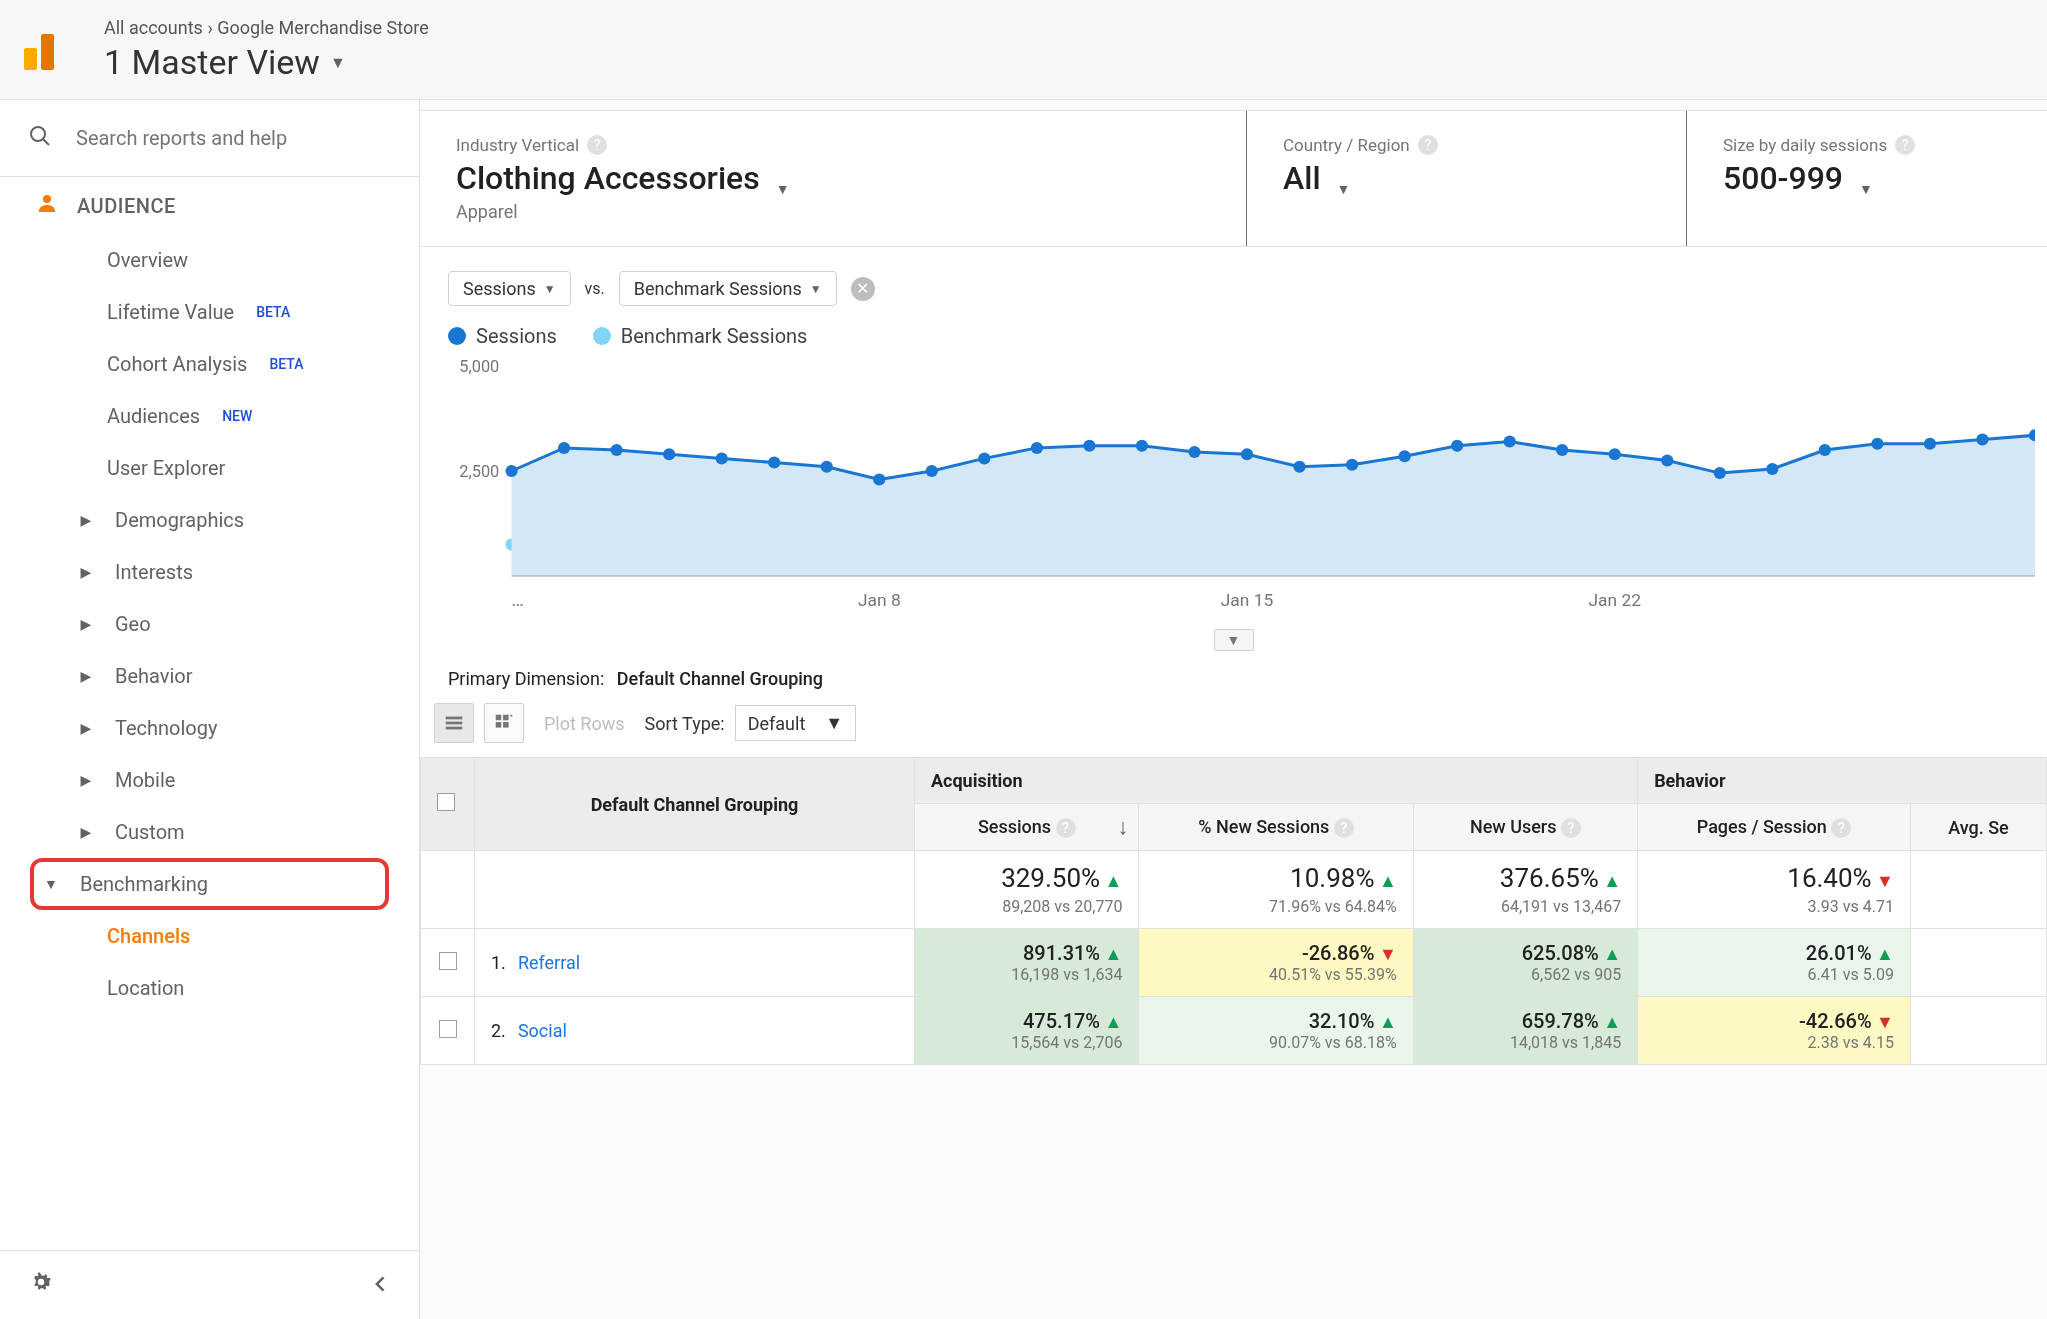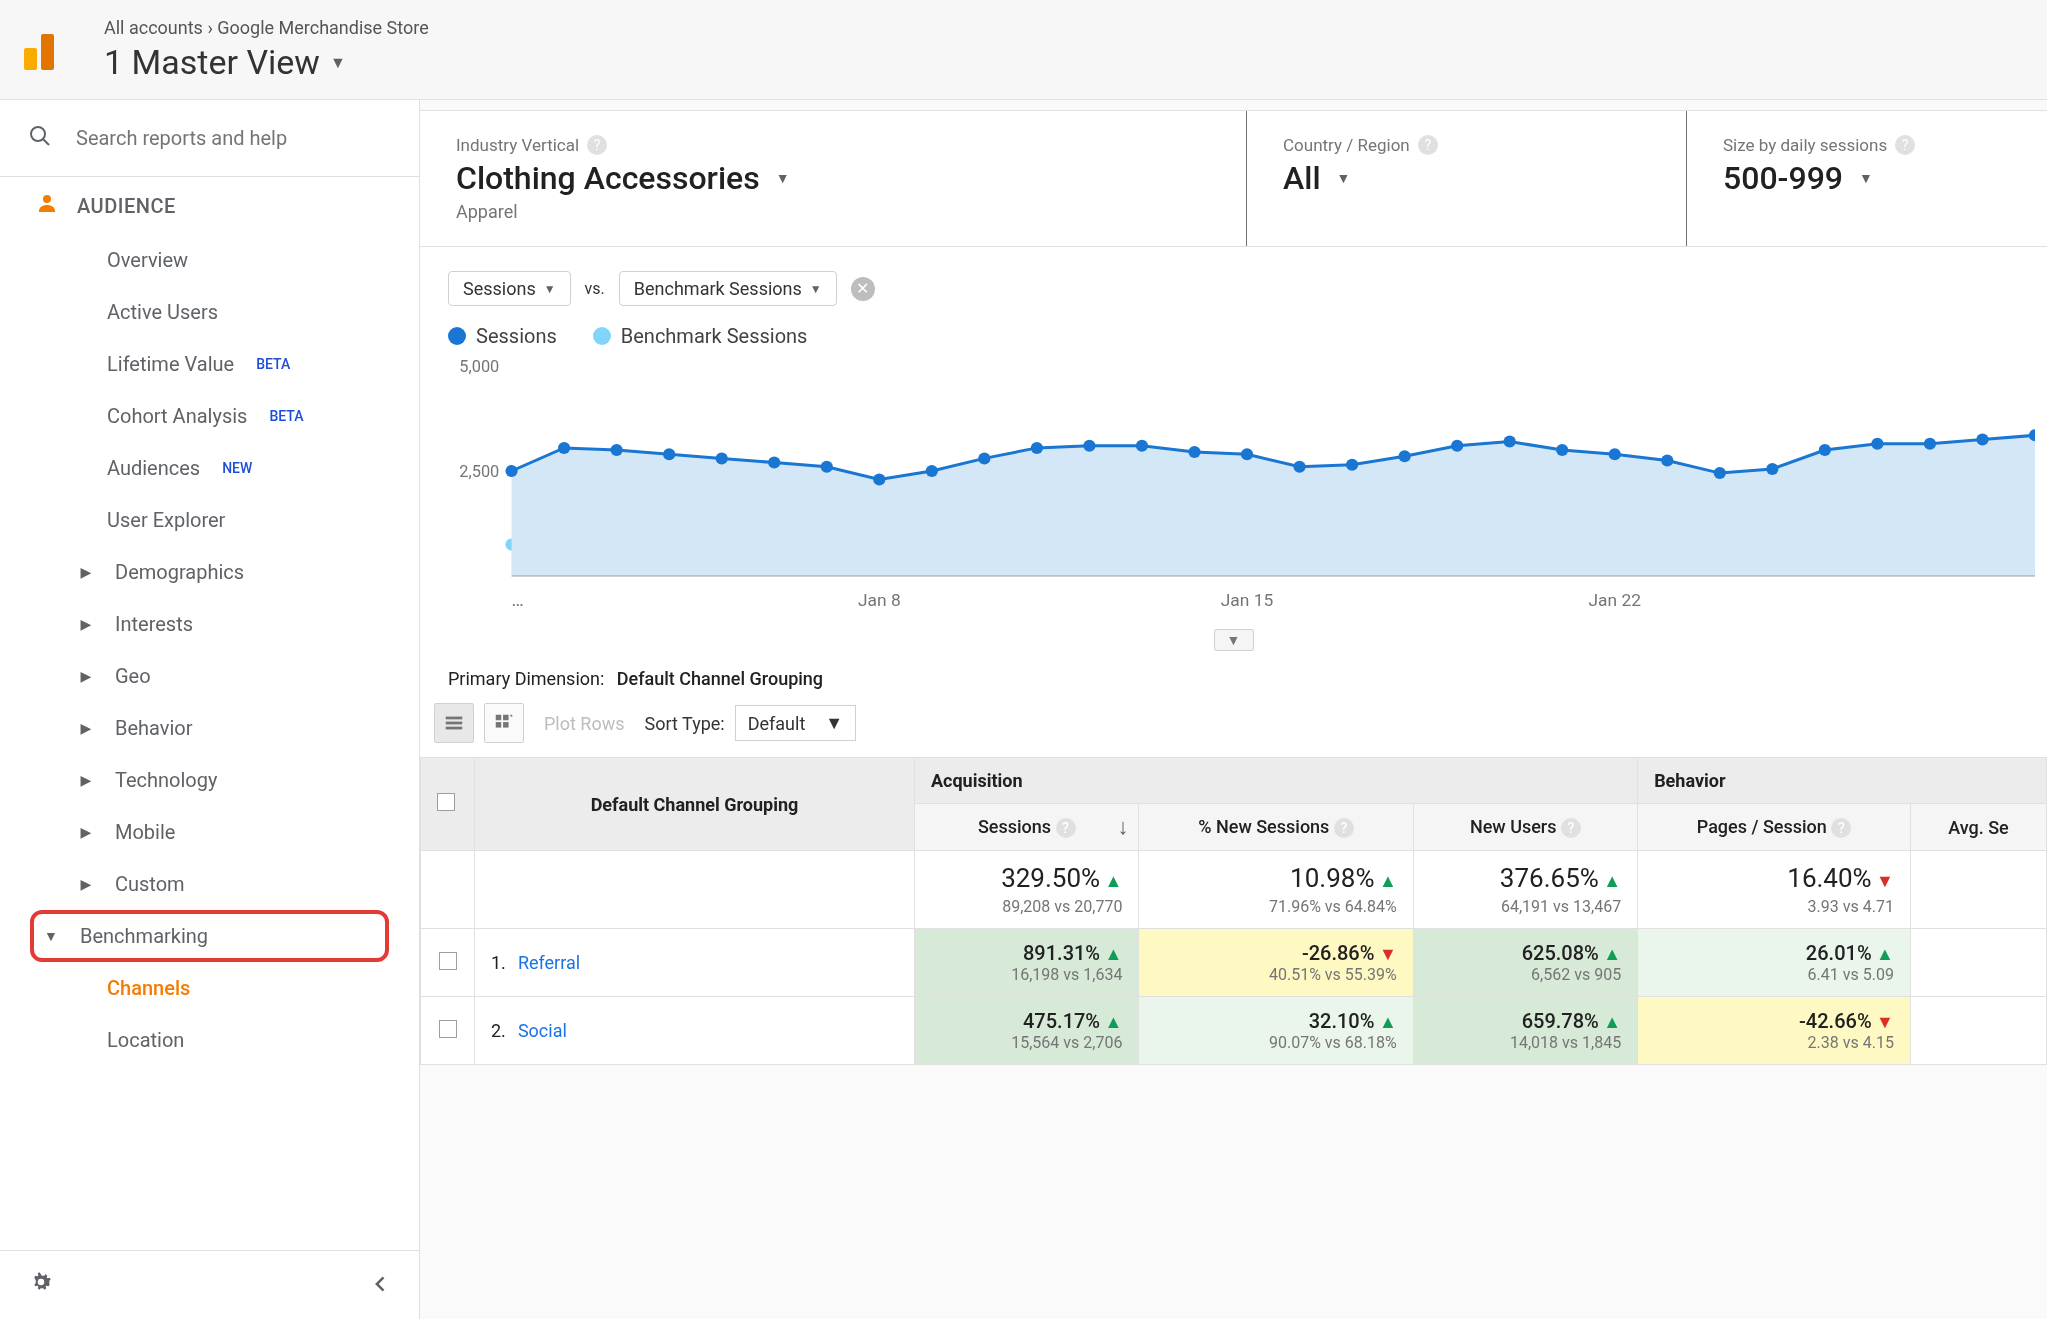--- a/index.html
+++ b/index.html
@@ -38,21 +38,21 @@
 
 
 .content { flex:1; overflow:hidden; background:#fafafa; }
 .content-inner { background:#fff; border-top:1px solid #e0e0e0; margin-top:10px; }
 
 .filter-row { display:flex; border-bottom:1px solid #e0e0e0; }
 .filter-cell { flex:1; padding: 24px 36px; border-right:1px solid #737373; position:relative; }
 .filter-cell:last-child { border-right:none; flex: 0 0 360px; }
 .filter-cell:nth-child(2){ flex: 0 0 440px; }
 .filter-label { font-size:17px; color:#757575; display:flex; align-items:center; gap:8px; }
-.filter-value { font-size:32px; font-weight:500; color:#212121; margin-top:4px; display:flex; align-items:center; gap:16px; }
+.filter-value { font-size:32px; font-weight:500; color:#212121; margin-top:4px; display:flex; align-items:flex-end; gap:16px; }
 .filter-sub { font-size:18px; color:#757575; margin-top:4px; }
 .filter-cell .tri { font-size:14px; color:#5f6368; }
 .help-circle { width:20px; height:20px; border-radius:50%; background:#e0e0e0; color:#fff; font-size:14px; display:inline-flex; align-items:center; justify-content:center; }
 
 .chart-controls { padding: 24px 28px 10px 28px; display:flex; align-items:center; gap:14px; }
 .pill { border:1px solid #d0d0d0; border-radius:4px; padding:6px 14px; background:#fff; font-size:18px; color:#333; display:flex; gap:8px; align-items:center; }
 .pill .tri{ font-size:12px; color:#5f6368;}
 .vs { font-size:16px; color:#333; }
 .xbtn { width:24px; height:24px; background:#bdbdbd; border-radius:50%; display:flex; align-items:center; justify-content:center; color:#fff; font-size:16px; }
 
@@ -148,23 +148,20 @@
         <svg width="24" height="24" viewBox="0 0 24 24" fill="#f57c00">
             <circle cx="12" cy="8" r="4"></circle>
             <path d="M4 20c0-4 4-6 8-6s8 2 8 6v1H4z"></path>
           </svg>
       </span>
       <span>AUDIENCE</span>
     </div>
 
     <div class="nav-item sub">
         <span>Overview</span>
-      </div>
-    <div class="nav-item sub">
-        <span>Active Users</span>
       </div>
     <div class="nav-item sub">
         <span>Lifetime Value</span>
         <span class="badge">BETA</span>
       </div>
     <div class="nav-item sub">
         <span>Cohort Analysis</span>
         <span class="badge">BETA</span>
       </div>
     <div class="nav-item sub">

